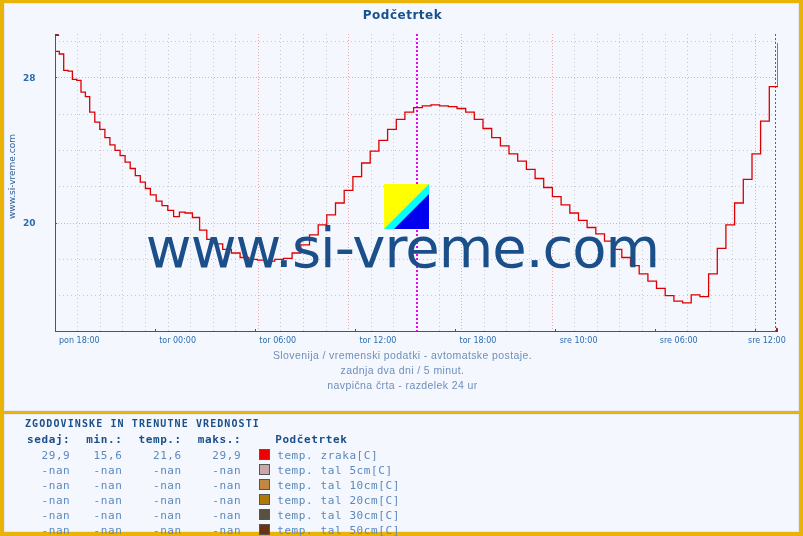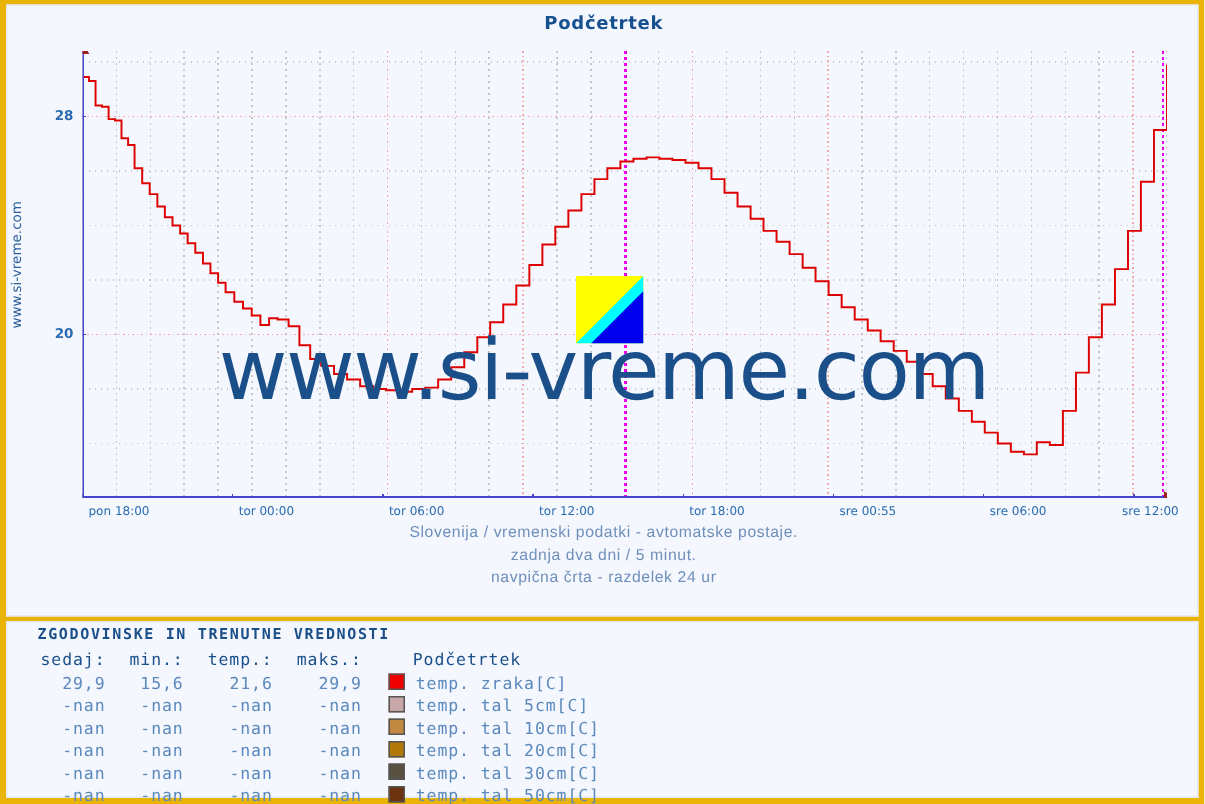--- a/index.html
+++ b/index.html
@@ -37,21 +37,21 @@
   
   .plot{
     position:absolute;left:50px;top:30px;width:723px;height:298px;
   }
   .plot svg{display:block;}
 
   .ylabel{
     position:absolute;
     font-family:"DejaVu Sans", sans-serif;
     font-size:9px;color:#2b6cb0;font-weight:bold;
-    text-align:right;width:26px;
+    width:26px;
   }
   .xlabel{
     position:absolute;
     font-family:"DejaVu Sans", sans-serif;
     font-size:8px;color:#2b6cb0;
     white-space:nowrap;
     padding-left:26px;
   }
 
   .big-watermark{
@@ -87,21 +87,21 @@
     font-size:10px;font-weight:bold;color:#1b4f8a;
     letter-spacing:1.1px;
   }
   table.vals{
     position:absolute;left:14px;top:18px;
     border-collapse:collapse;
     font-family:"DejaVu Sans Mono", monospace;
     font-size:11px;color:#5b89bd;
   }
   table.vals th{
-    font-weight:normal;color:#1b4f8a;text-align:right;
+    font-weight:bold;color:#1b4f8a;text-align:right;
     padding:0 8px 2px 8px;letter-spacing:.6px;
   }
   table.vals th.namecol{text-align:left;padding-left:26px;}
   table.vals td{
     text-align:right;padding:0 8px;letter-spacing:.6px;height:15px;
   }
   table.vals td.namecol{
     text-align:left;padding-left:10px;color:#5b89bd;white-space:nowrap;
   }
   .swatch{
@@ -188,21 +188,21 @@
     <div id="ylabels">
         <div class="ylabel" style="left: 18px; top: 213.976px;">20</div>
         <div class="ylabel" style="left: 18px; top: 68.6098px;">28</div>
       </div>
     <div id="xlabels">
         <div class="xlabel" style="left: 28px; top: 332px;">pon 18:00</div>
         <div class="xlabel" style="left: 128.136px; top: 332px;">tor 00:00</div>
         <div class="xlabel" style="left: 228.271px; top: 332px;">tor 06:00</div>
         <div class="xlabel" style="left: 328.406px; top: 332px;">tor 12:00</div>
         <div class="xlabel" style="left: 428.542px; top: 332px;">tor 18:00</div>
-        <div class="xlabel" style="left: 528.678px; top: 332px;">sre 00:55</div>
+        <div class="xlabel" style="left: 528.678px; top: 332px;">sre 10:00</div>
         <div class="xlabel" style="left: 628.813px; top: 332px;">sre 06:00</div>
         <div class="xlabel" style="left: 717px; top: 332px;">sre 12:00</div>
       </div>
 
     <div class="big-watermark">www.si-vreme.com</div>
 
     <div class="logo">
       <svg width="45" height="45" viewBox="0 0 45 45">
         <rect x="0" y="0" width="45" height="45" fill="#ffff00"></rect>
         <polygon points="45,0 45,45 0,45" fill="#00ffff"></polygon>

